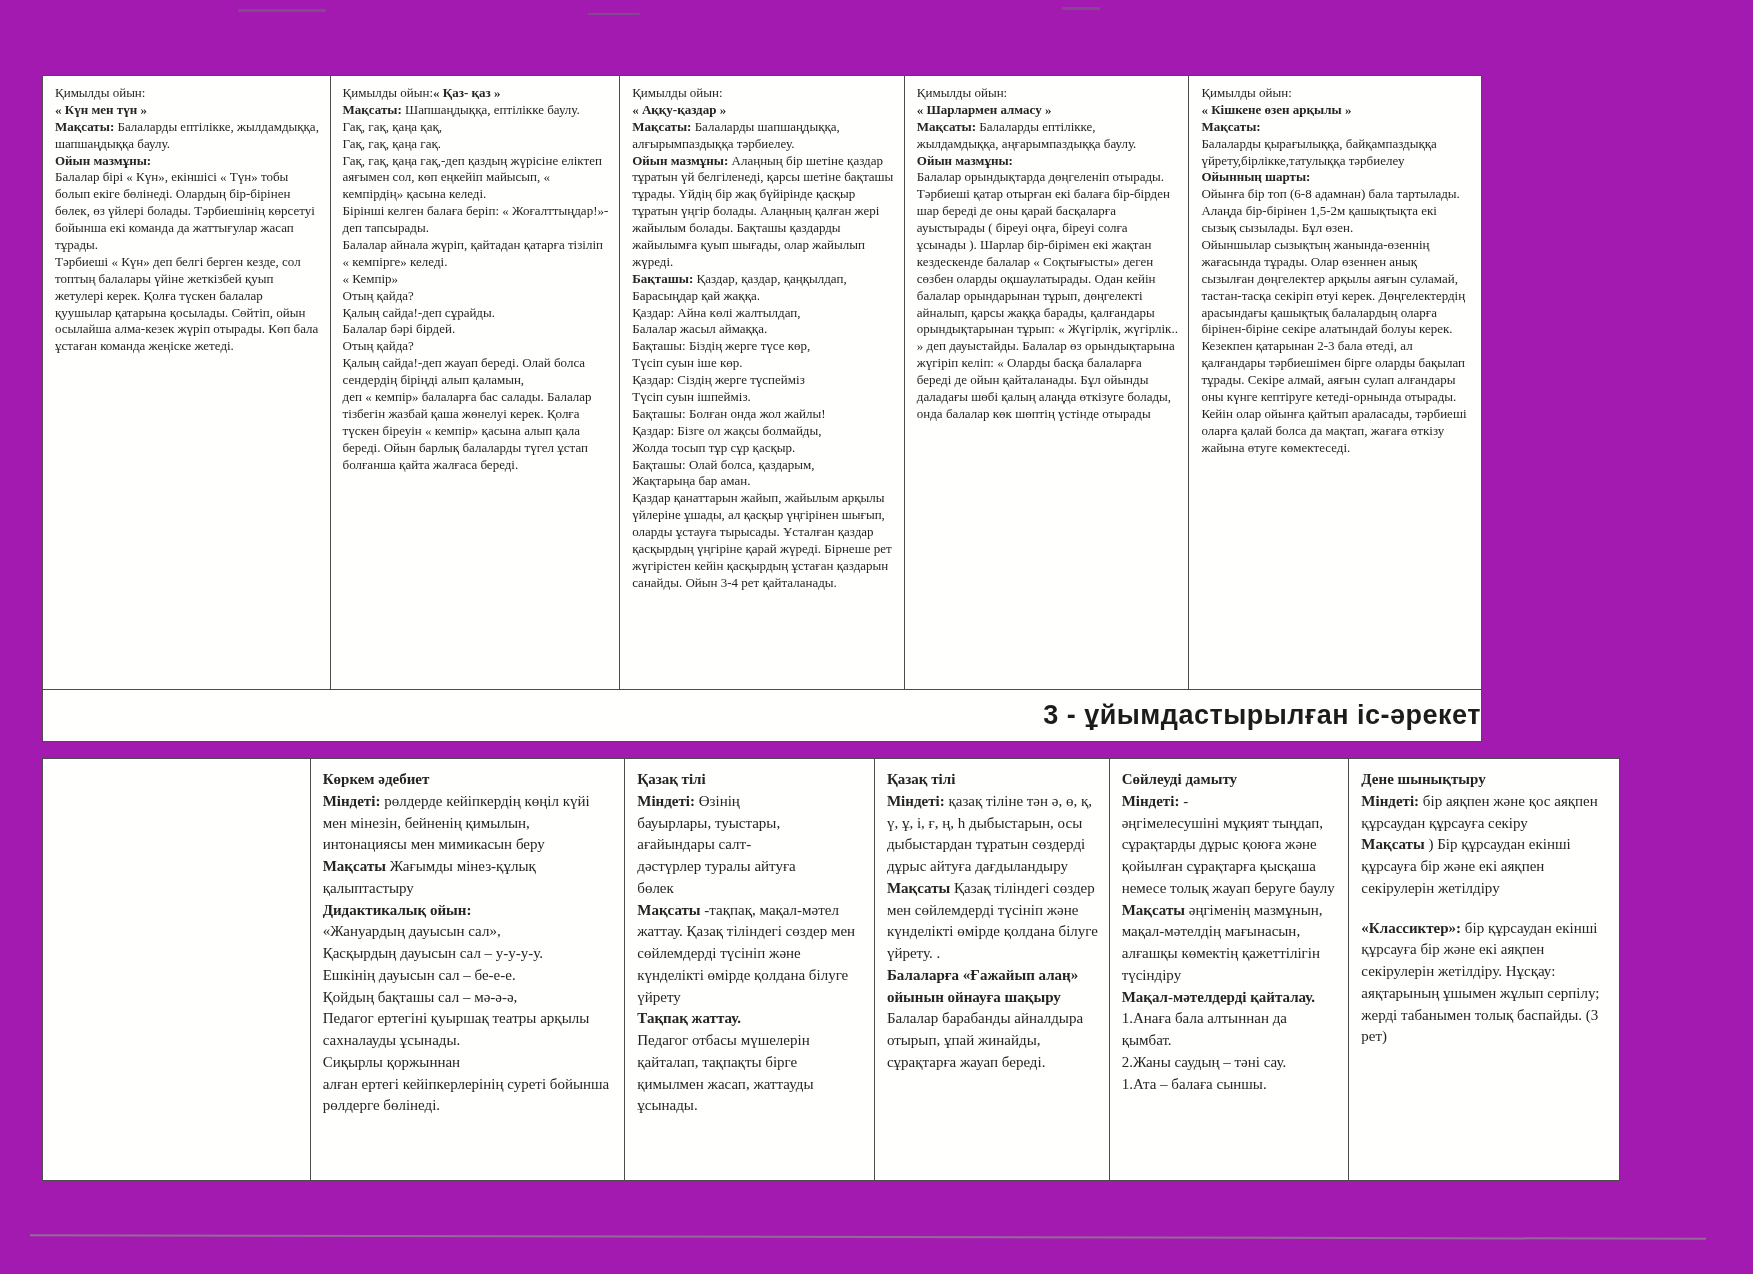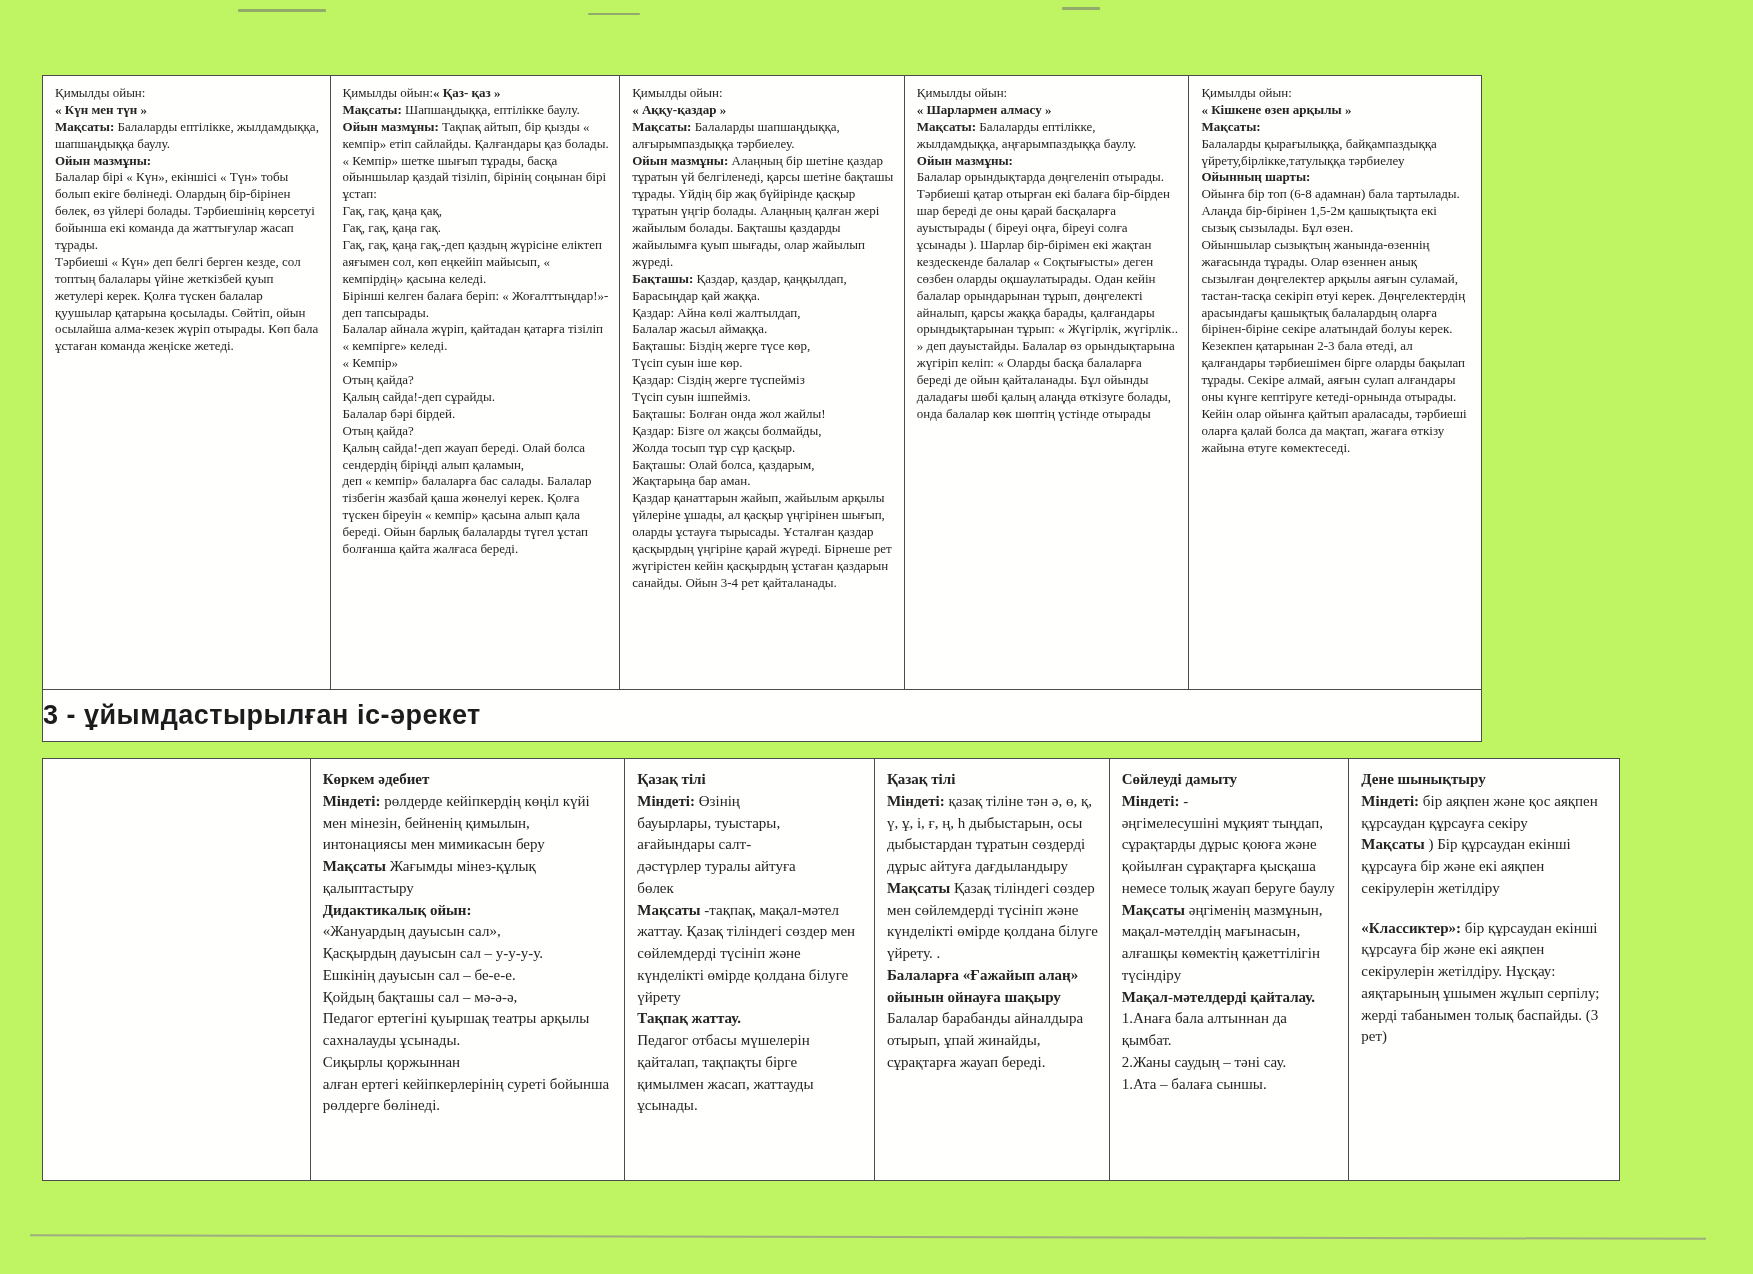--- a/index.html
+++ b/index.html
@@ -1,38 +1,38 @@
 <!DOCTYPE html>
 <html><head>
 <meta charset="utf-8">
 <style>
   html,body{margin:0;padding:0;background:#ffffff;}
   .sheet{
-    position:relative;width:1753px;height:1274px;background:#bef264;
+    position:relative;width:1753px;height:1274px;background:#a21caf;
     font-family:"Liberation Serif","DejaVu Serif",serif;color:#262626;
     filter:blur(0.3px) contrast(1.02);overflow:hidden;
   }
   .tbl{position:absolute;display:flex;box-sizing:border-box;border:1px solid #4d4d4d;background:#fdfdfc;}
   .cell{box-sizing:border-box;border-right:1px solid #4d4d4d;padding:9px 9px 8px 12px;overflow:hidden;}
   .cell:last-child{border-right:none;}
   .ln{margin:0;}
   .b{font-weight:bold;}
   
   .top-table{left:42px;top:75px;width:1440px;height:615px;}
   .top-table .cell{font-size:13px;line-height:1.3;}
   .c-t1{width:288px;}
   .c-t2{width:290px;}
   .c-t3{width:285px;font-size:12.6px;}
   .c-t4{width:285px;}
   .c-t5{width:292px;font-size:12.6px;}
   
   .section-band{
     position:absolute;left:42px;top:690px;width:1440px;height:52px;
     box-sizing:border-box;border:1px solid #4d4d4d;border-top:none;
-    display:flex;align-items:center;justify-content:flex-start;background:#fdfdfc;
+    display:flex;align-items:center;justify-content:flex-end;background:#fdfdfc;
   }
   .section-title{
     font-family:"Liberation Sans","DejaVu Sans",sans-serif;
     font-weight:700;font-size:27px;letter-spacing:0.5px;color:#1e1e1e;
   }
   
   .bottom-table{left:42px;top:758px;width:1578px;height:423px;}
   .bottom-table .cell{font-size:15px;line-height:1.45;padding-top:10px;}
   .c-b0{width:268px;}
   .c-b1{width:315px;font-size:15.5px;line-height:1.5;}
@@ -62,21 +62,20 @@
         <p class="ln"><span>Қимылды ойын:</span></p>
         <p class="ln"><span class="b">« Күн мен түн »</span></p>
         <p class="ln"><span class="b">Мақсаты:</span><span> Балаларды ептілікке, жылдамдыққа, шапшаңдыққа баулу.</span></p>
         <p class="ln"><span class="b">Ойын мазмұны:</span></p>
         <p class="ln"><span>Балалар бірі « Күн», екіншісі « Түн» тобы болып екіге бөлінеді. Олардың бір-бірінен бөлек, өз үйлері болады. Тәрбиешінің көрсетуі бойынша екі команда да жаттығулар жасап тұрады.</span></p>
         <p class="ln"><span>Тәрбиеші « Күн» деп белгі берген кезде, сол топтың балалары үйіне жеткізбей қуып жетулері керек. Қолға түскен балалар қуушылар қатарына қосылады. Сөйтіп, ойын осылайша алма-кезек жүріп отырады. Көп бала ұстаған команда жеңіске жетеді.</span></p>
       </div>
     <div class="cell c-t2">
         <p class="ln"><span>Қимылды ойын:</span><span class="b">« Қаз- қаз »</span></p>
         <p class="ln"><span class="b">Мақсаты:</span><span> Шапшаңдыққа, ептілікке баулу.</span></p>
-        <p class="ln"><span class="b">Ойын мазмұны:</span><span> Тақпақ айтып, бір қызды « кемпір» етіп сайлайды. Қалғандары қаз болады. « Кемпір» шетке шығып тұрады, басқа ойыншылар қаздай тізіліп, бірінің соңынан бірі ұстап:</span></p>
         <p class="ln"><span>Гақ, гақ, қаңа қақ,</span></p>
         <p class="ln"><span>Гақ, гақ, қаңа гақ.</span></p>
         <p class="ln"><span>Гақ, гақ, қаңа гақ,-деп қаздың жүрісіне еліктеп аяғымен сол, көп еңкейіп майысып, « кемпірдің» қасына келеді.</span></p>
         <p class="ln"><span>Бірінші келген балаға беріп: « Жоғалттыңдар!»-деп тапсырады.</span></p>
         <p class="ln"><span>Балалар айнала жүріп, қайтадан қатарға тізіліп « кемпірге» келеді.</span></p>
         <p class="ln"><span>« Кемпір»</span></p>
         <p class="ln"><span>Отың қайда?</span></p>
         <p class="ln"><span>Қалың сайда!-деп сұрайды.</span></p>
         <p class="ln"><span>Балалар бәрі бірдей.</span></p>
         <p class="ln"><span>Отың қайда?</span></p>

